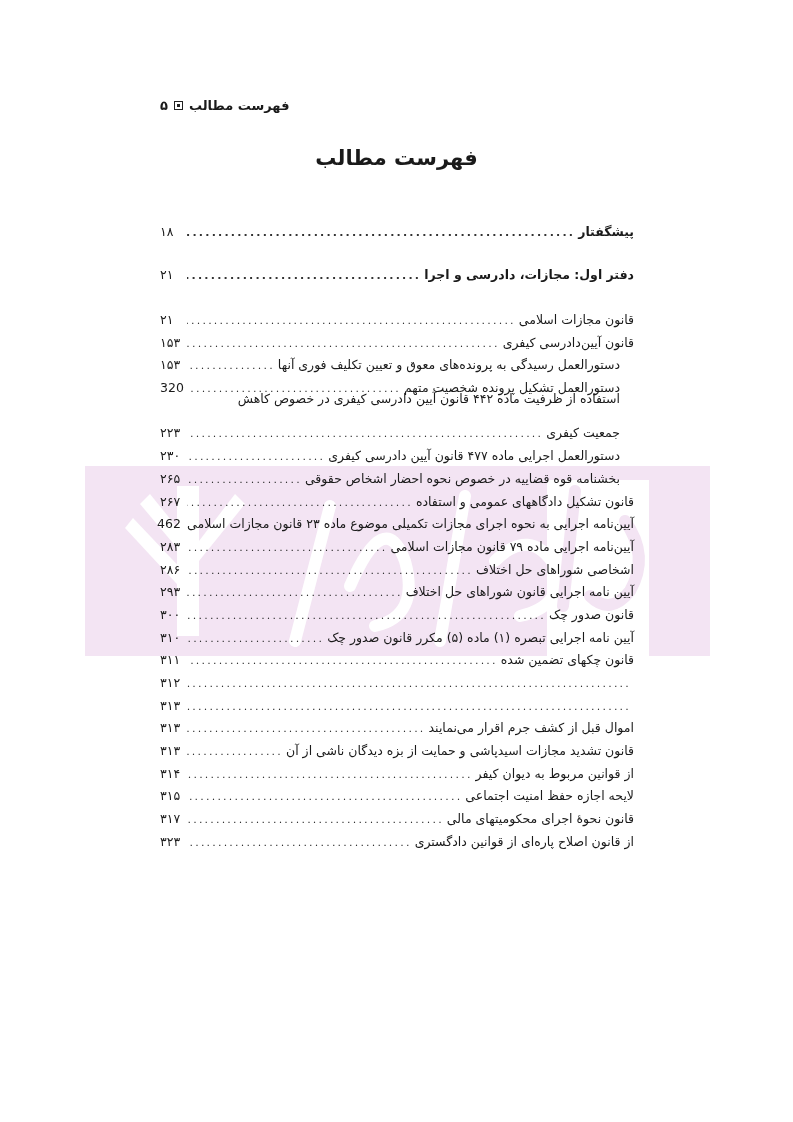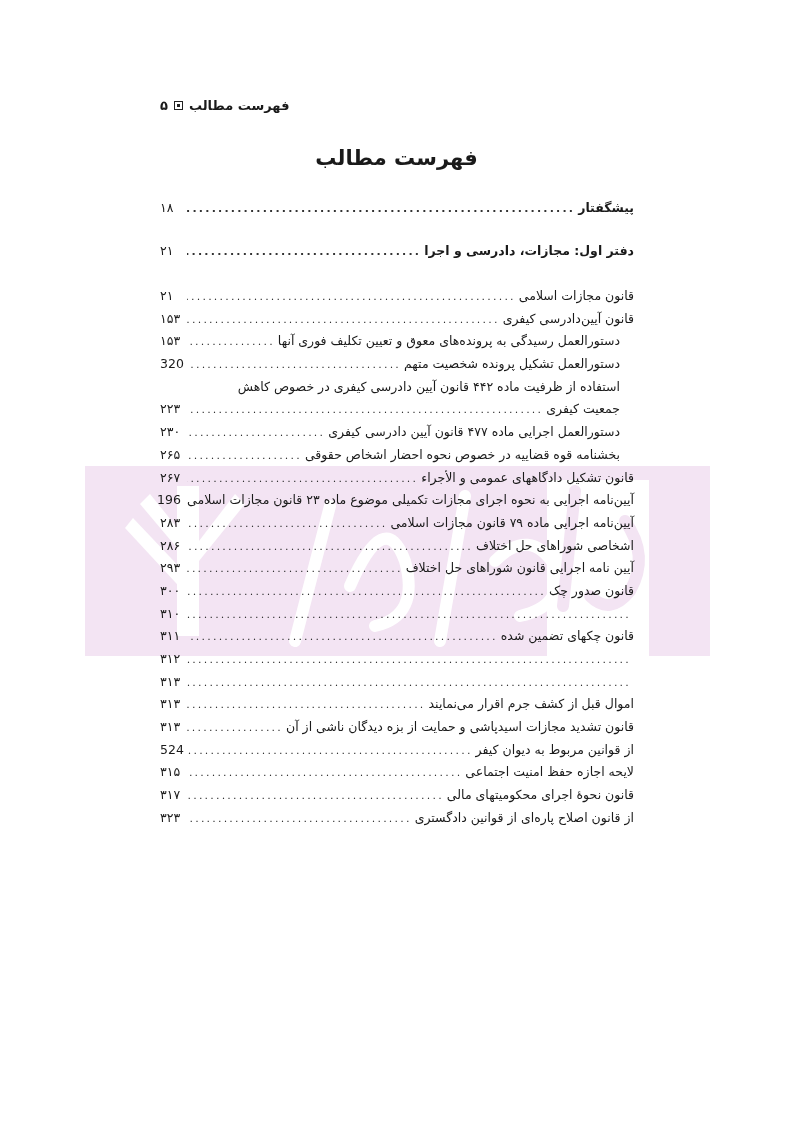--- a/index.html
+++ b/index.html
@@ -92,20 +92,21 @@
       font-size: 11px;
     }
     .toc-row .dots::before {
       content: "................................................................................................................................................................";
     }
     .toc-row .page-num {
       flex: 0 0 auto;
       min-width: 24px;
       text-align: left;
       font-weight: normal;
+      margin-top: 24px;
     }
     .toc-row.indent .label { padding-right: 14px; }
     .toc-row.bold { font-weight: bold; font-size: 12.5px; }
     .toc-row.bold .page-num { font-weight: normal; }
     .toc-row.continuation .dots::before { content: ""; }
     .toc-row.continuation .page-num { visibility: hidden; }
 
     .toc-top { top: 200px; }
     .toc-part { top: 243px; }
     .toc-list { top: 288px; }
@@ -200,28 +201,28 @@
         <span class="label">دستورالعمل اجرایی ماده ۴۷۷ قانون آیین دادرسی کیفری</span>
         <span class="dots"></span>
         <span class="page-num">۲۳۰</span>
       </div>
     <div class="toc-row indent">
         <span class="label">بخشنامه قوه قضاییه در خصوص نحوه احضار اشخاص حقوقی</span>
         <span class="dots"></span>
         <span class="page-num">۲۶۵</span>
       </div>
     <div class="toc-row">
-        <span class="label">قانون تشکیل دادگاههای عمومی و الأجراء</span>
+        <span class="label">قانون تشکیل دادگاههای عمومی و استفاده</span>
         <span class="dots"></span>
         <span class="page-num">۲۶۷</span>
       </div>
     <div class="toc-row">
         <span class="label">آیین‌نامه اجرایی به نحوه اجرای مجازات تکمیلی موضوع ماده ۲۳ قانون مجازات اسلامی</span>
         <span class="dots"></span>
-        <span class="page-num">196</span>
+        <span class="page-num">462</span>
       </div>
     <div class="toc-row">
         <span class="label">آیین‌نامه اجرایی ماده ۷۹ قانون مجازات اسلامی</span>
         <span class="dots"></span>
         <span class="page-num">۲۸۳</span>
       </div>
     <div class="toc-row">
         <span class="label">اشخاصی شوراهای حل اختلاف</span>
         <span class="dots"></span>
         <span class="page-num">۲۸۶</span>
@@ -230,20 +231,21 @@
         <span class="label">آیین نامه اجرایی قانون شوراهای حل اختلاف</span>
         <span class="dots"></span>
         <span class="page-num">۲۹۳</span>
       </div>
     <div class="toc-row">
         <span class="label">قانون صدور چک</span>
         <span class="dots"></span>
         <span class="page-num">۳۰۰</span>
       </div>
     <div class="toc-row">
+        <span class="label">آیین نامه اجرایی تبصره (۱) ماده (۵) مکرر قانون صدور چک</span>
         <span class="dots"></span>
         <span class="page-num">۳۱۰</span>
       </div>
     <div class="toc-row">
         <span class="label">قانون چکهای تضمین شده</span>
         <span class="dots"></span>
         <span class="page-num">۳۱۱</span>
       </div>
     <div class="toc-row">
         <span class="dots"></span>
@@ -259,21 +261,21 @@
         <span class="page-num">۳۱۳</span>
       </div>
     <div class="toc-row">
         <span class="label">قانون تشدید مجازات اسیدپاشی و حمایت از بزه دیدگان ناشی از آن</span>
         <span class="dots"></span>
         <span class="page-num">۳۱۳</span>
       </div>
     <div class="toc-row">
         <span class="label">از قوانین مربوط به دیوان کیفر</span>
         <span class="dots"></span>
-        <span class="page-num">524</span>
+        <span class="page-num">۳۱۴</span>
       </div>
     <div class="toc-row">
         <span class="label">لایحه اجازه حفظ امنیت اجتماعی</span>
         <span class="dots"></span>
         <span class="page-num">۳۱۵</span>
       </div>
     <div class="toc-row">
         <span class="label">قانون نحوهٔ اجرای محکومیتهای مالی</span>
         <span class="dots"></span>
         <span class="page-num">۳۱۷</span>

